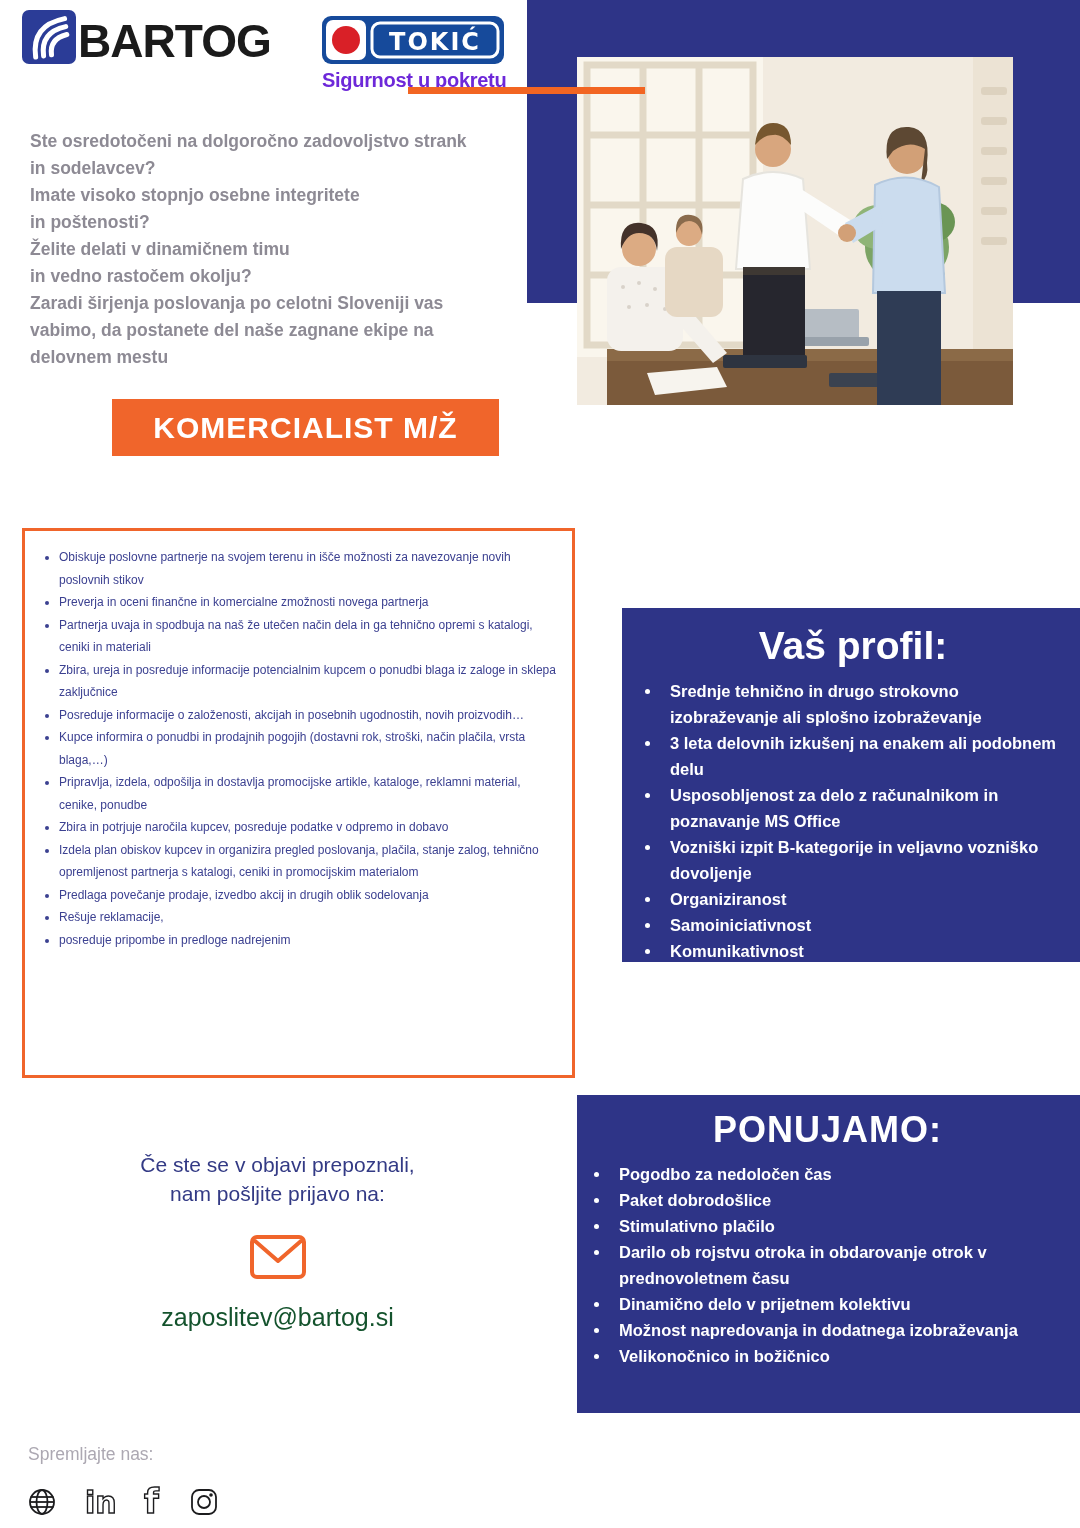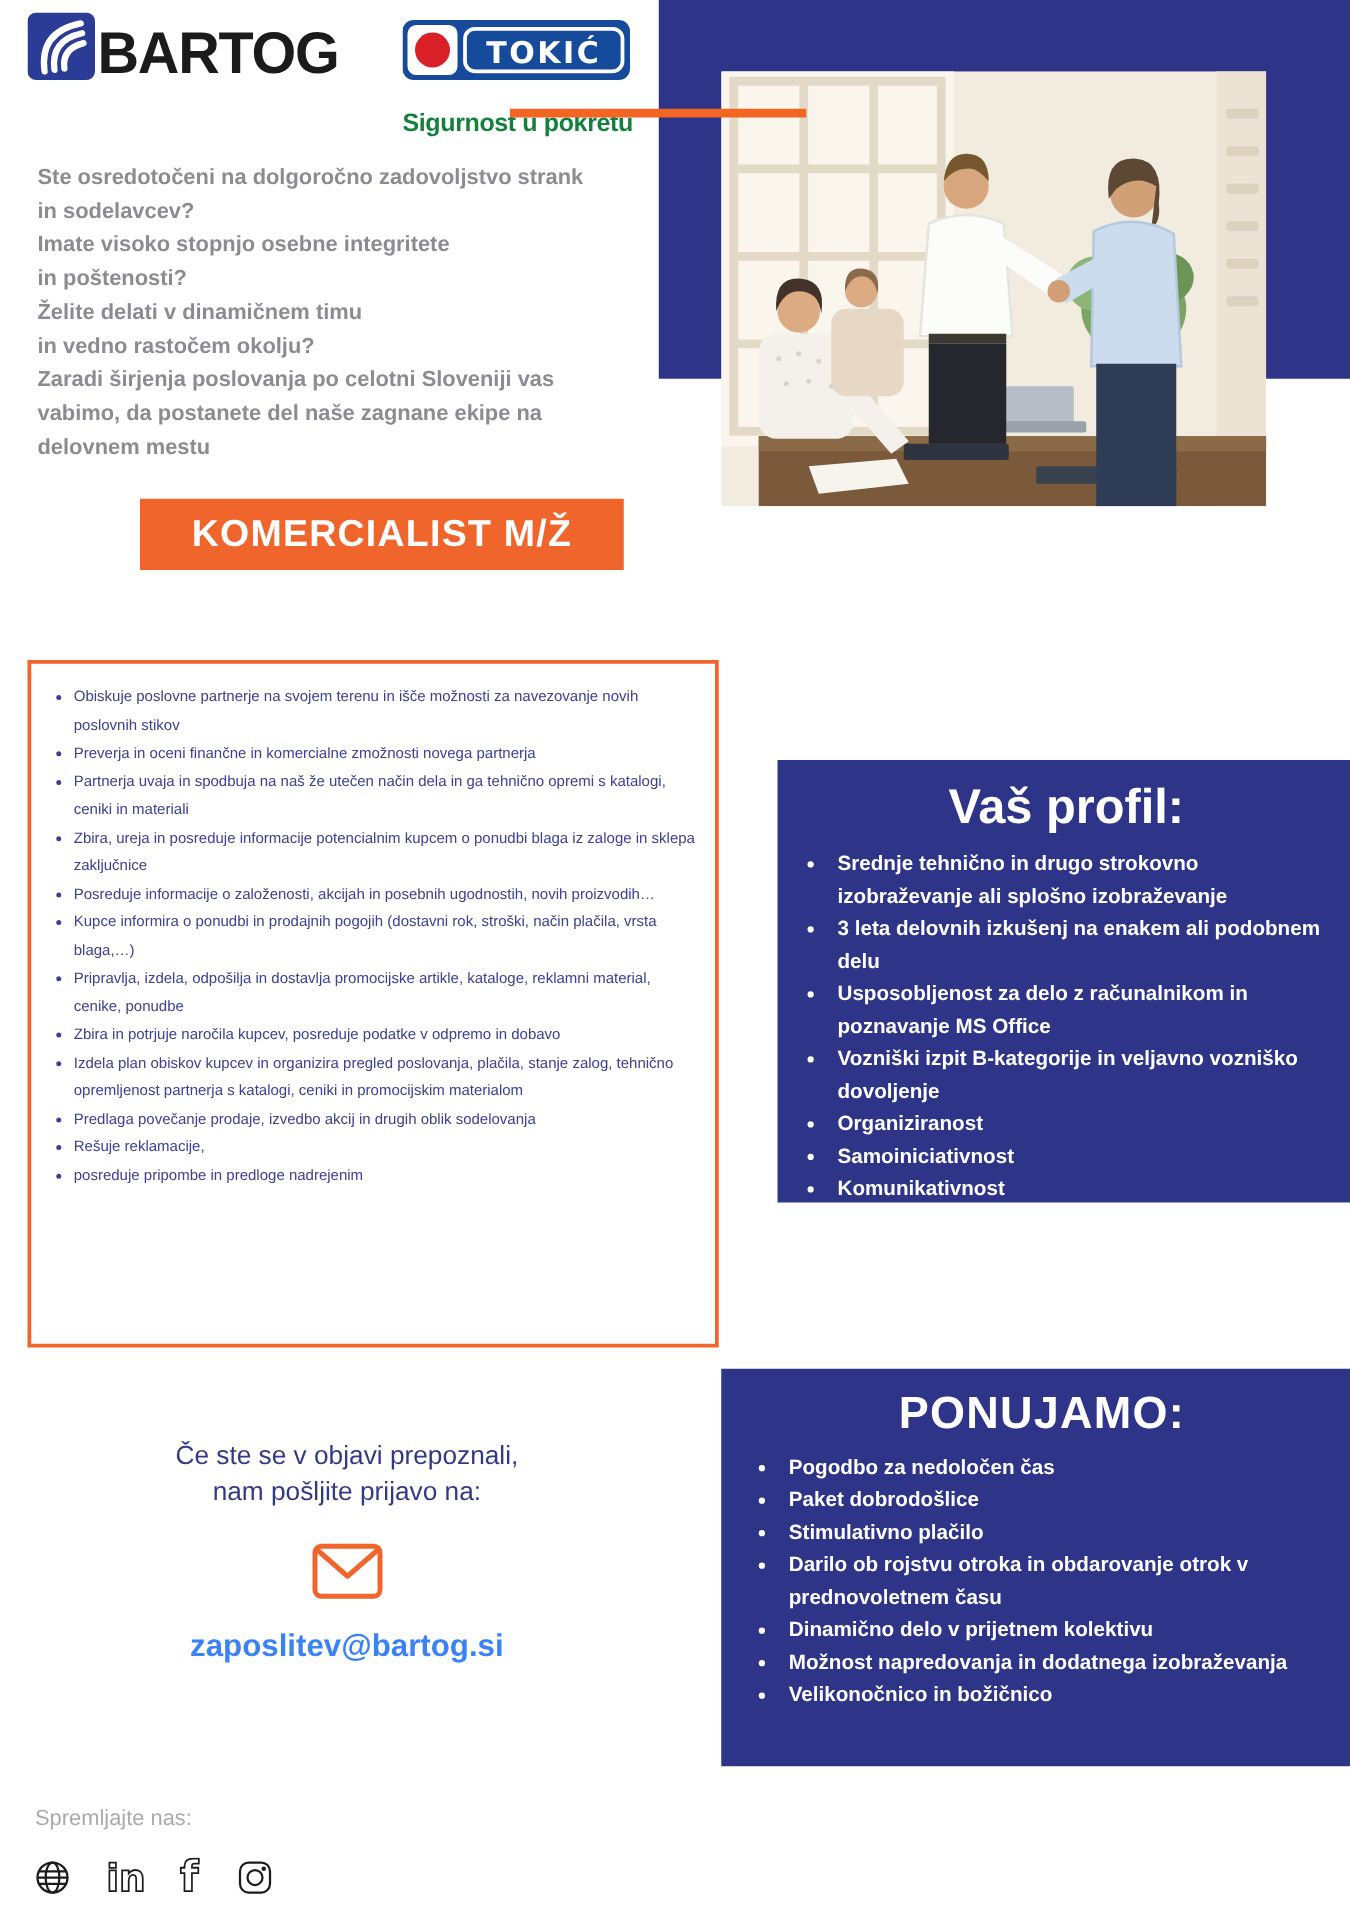--- a/index.html
+++ b/index.html
@@ -5,21 +5,21 @@
   html,body{margin:0;padding:0;background:#ffffff;}
   .page{
     position:relative;width:1080px;height:1528px;margin:0 auto;
     background:#ffffff;overflow:hidden;
     font-family:"Liberation Sans",sans-serif;
   }
   
   .bartog-logo{position:absolute;left:22px;top:10px;display:flex;align-items:flex-end;gap:0;}
   .bartog-text{font-size:47px;font-weight:bold;color:#1b1b1b;letter-spacing:-1px;transform:scaleX(.98);}
   .tokic-logo{position:absolute;left:322px;top:16px;}
-  .tokic-tagline{margin-top:19px;font-size:20px;font-weight:bold;color:#15803d;letter-spacing:-.3px;}
+  .tokic-tagline{margin-top:1px;font-size:20px;font-weight:bold;color:#6d28d9;letter-spacing:-.3px;}
   .orange-line{position:absolute;left:408px;top:87px;width:237px;height:7px;background:#F26522;z-index:4;}
   
   .blue-rect{position:absolute;left:527px;top:0;width:553px;height:303px;background:#2E3487;z-index:1;}
   .photo{position:absolute;left:577px;top:57px;width:436px;height:348px;z-index:2;}
   
   .intro{
     position:absolute;left:30px;top:128px;width:492px;
     text-align:left;font-size:17.5px;font-weight:bold;line-height:27px;
     color:#8D8A94;white-space:pre-line;
   }
@@ -33,36 +33,36 @@
   .duties-box{
     position:absolute;left:22px;top:528px;width:553px;height:550px;
     border:3px solid #F0652B;box-sizing:border-box;background:#ffffff;
     padding:15px 10px 10px 8px;
   }
   .duties-box ul{margin:0;padding:0 4px 0 26px;color:#3C4191;font-size:12px;line-height:22.5px;}
   .duties-box li::marker{color:#3C4191;}
   
   .info-box{position:absolute;background:#2E3487;color:#ffffff;box-sizing:border-box;}
   .profile-box{left:622px;top:608px;width:458px;height:354px;padding:8px 14px 0 18px;}
-  .offer-box{left:577px;top:1095px;width:503px;height:318px;padding:6px 14px 0 24px;}
+  .offer-box{left:577px;top:1095px;width:503px;height:318px;padding:6px 14px 0 12px;}
   .box-title{text-align:center;font-weight:600;margin:8px 0 10px 0;}
   .profile-box .box-title{font-size:39px;}
   .offer-box .box-title{font-size:36px;letter-spacing:1px;}
   .info-box ul{margin:0;padding:0 6px 0 22px;font-size:16.5px;line-height:26px;}
   .info-box li{padding-left:8px;font-weight:bold;}
   .info-box li::marker{color:#ffffff;}
   
   .apply{
     position:absolute;left:110px;top:1150px;width:335px;text-align:center;
     color:#333A85;font-size:21px;line-height:29px;white-space:pre-line;
   }
   .envelope-wrap{position:absolute;left:110px;top:1233px;width:335px;text-align:center;}
   .apply-email{
     position:absolute;left:60px;top:1303px;width:435px;text-align:center;
-    font-size:25px;font-weight:700;color:#3b82f6;white-space:normal;
+    font-size:25px;font-weight:400;color:#14532d;white-space:normal;
   }
   
   .follow{position:absolute;left:28px;top:1444px;font-size:17.5px;color:#ACA8B2;}
   .social-row{position:absolute;left:27px;top:1486px;display:flex;align-items:center;gap:26px;}
   .social-row .icon{display:inline-flex;}
 </style>
 </head>
 <body>
 
 <div class="page">

